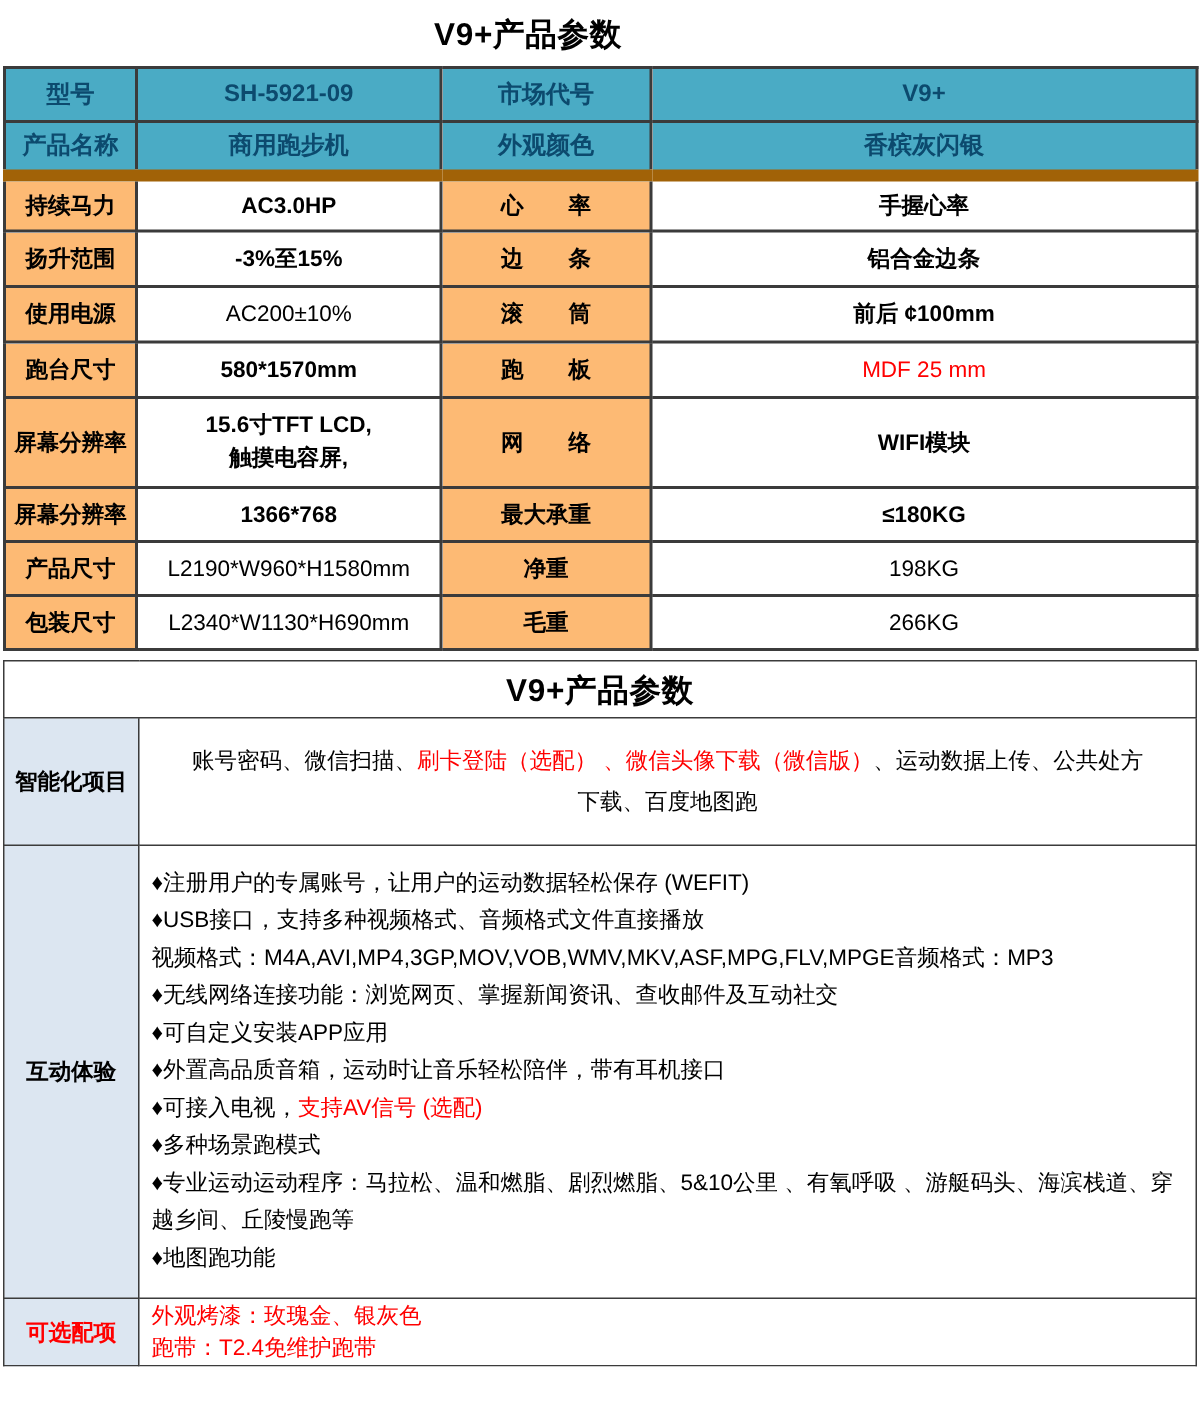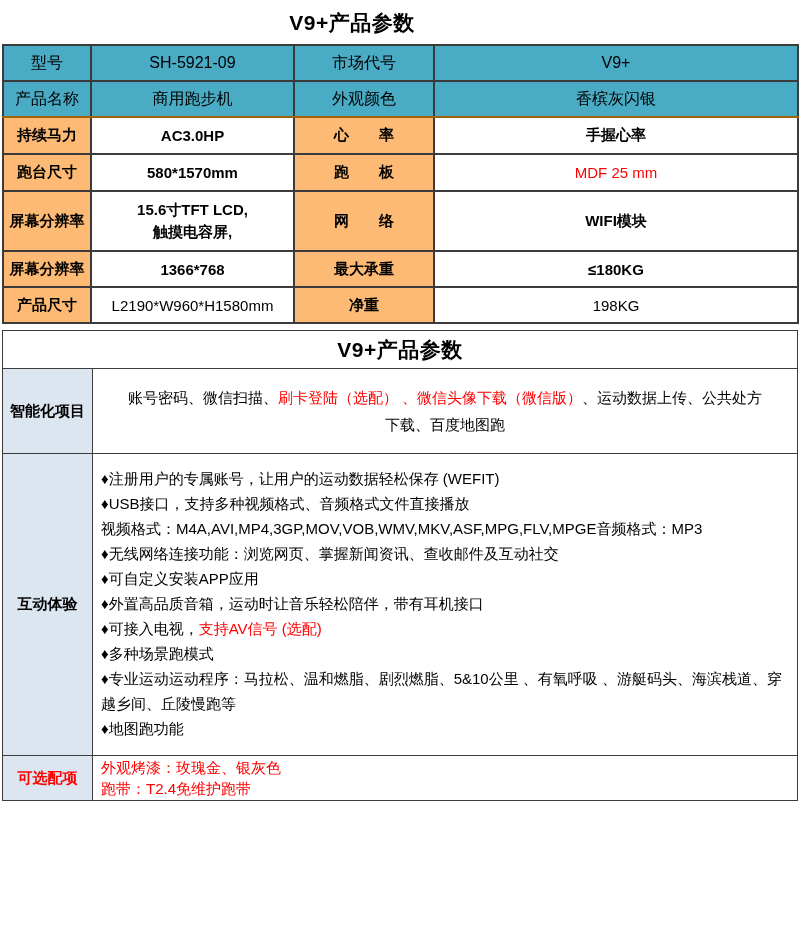--- a/index.html
+++ b/index.html
@@ -26,25 +26,25 @@
   .t1 td{
     border:2px solid #3b3b3b;
     text-align:center;
     vertical-align:middle;
     font-size:15px;
     padding:2px 4px;
     overflow:hidden;
   }
   .t1 tr.hdr td{
     background:#4AABC5;
-    color:#000000;
-    font-weight:normal;
+    color:#0c4a6e;
+    font-weight:bold;
     font-size:16px;
   }
-  .t1 tr.hdr-last td{border-bottom:2px solid #a16207;}
+  .t1 tr.hdr-last td{border-bottom:8px solid #a16207;}
   .t1 td.lbl{
     background:#fdba74;
     font-weight:bold;
   }
   .vb{font-weight:bold;}
   .vr{font-weight:normal;}
   .red{color:#FF0000;}
   .h36{height:36px;}
   .h37{height:37px;}
   .h60{height:60px;}
@@ -117,20 +117,32 @@
         <td>香槟灰闪银</td>
       </tr>
 
       <tr class="h37">
         <td class="lbl">持续马力</td>
         <td class="vb">AC3.0HP</td>
         <td class="lbl">心　　率</td>
         <td class="vb">手握心率</td>
       </tr>
       <tr class="h37">
+        <td class="lbl">扬升范围</td>
+        <td class="vb">-3%至15%</td>
+        <td class="lbl">边　　条</td>
+        <td class="vb">铝合金边条</td>
+      </tr>
+      <tr class="h37">
+        <td class="lbl">使用电源</td>
+        <td class="vr">AC200±10%</td>
+        <td class="lbl">滚　　筒</td>
+        <td class="vb">前后 ¢100mm</td>
+      </tr>
+      <tr class="h37">
         <td class="lbl">跑台尺寸</td>
         <td class="vb">580*1570mm</td>
         <td class="lbl">跑　　板</td>
         <td class="vr red">MDF 25 mm</td>
       </tr>
       <tr class="h60">
         <td class="lbl">屏幕分辨率</td>
         <td class="vb two-line">
           <div>15.6寸TFT LCD,</div>
           <div>触摸电容屏,</div>
@@ -142,20 +154,26 @@
         <td class="lbl">屏幕分辨率</td>
         <td class="vb">1366*768</td>
         <td class="lbl">最大承重</td>
         <td class="vb">≤180KG</td>
       </tr>
       <tr class="h36">
         <td class="lbl">产品尺寸</td>
         <td class="vr">L2190*W960*H1580mm</td>
         <td class="lbl">净重</td>
         <td class="vr">198KG</td>
+      </tr>
+      <tr class="h36">
+        <td class="lbl">包装尺寸</td>
+        <td class="vr">L2340*W1130*H690mm</td>
+        <td class="lbl">毛重</td>
+        <td class="vr">266KG</td>
       </tr>
     </tbody>
   </table>
 
   <table class="t2">
     <colgroup>
       <col style="width:90px">
         <col style="width:705px">
     </colgroup>
     <tbody>

